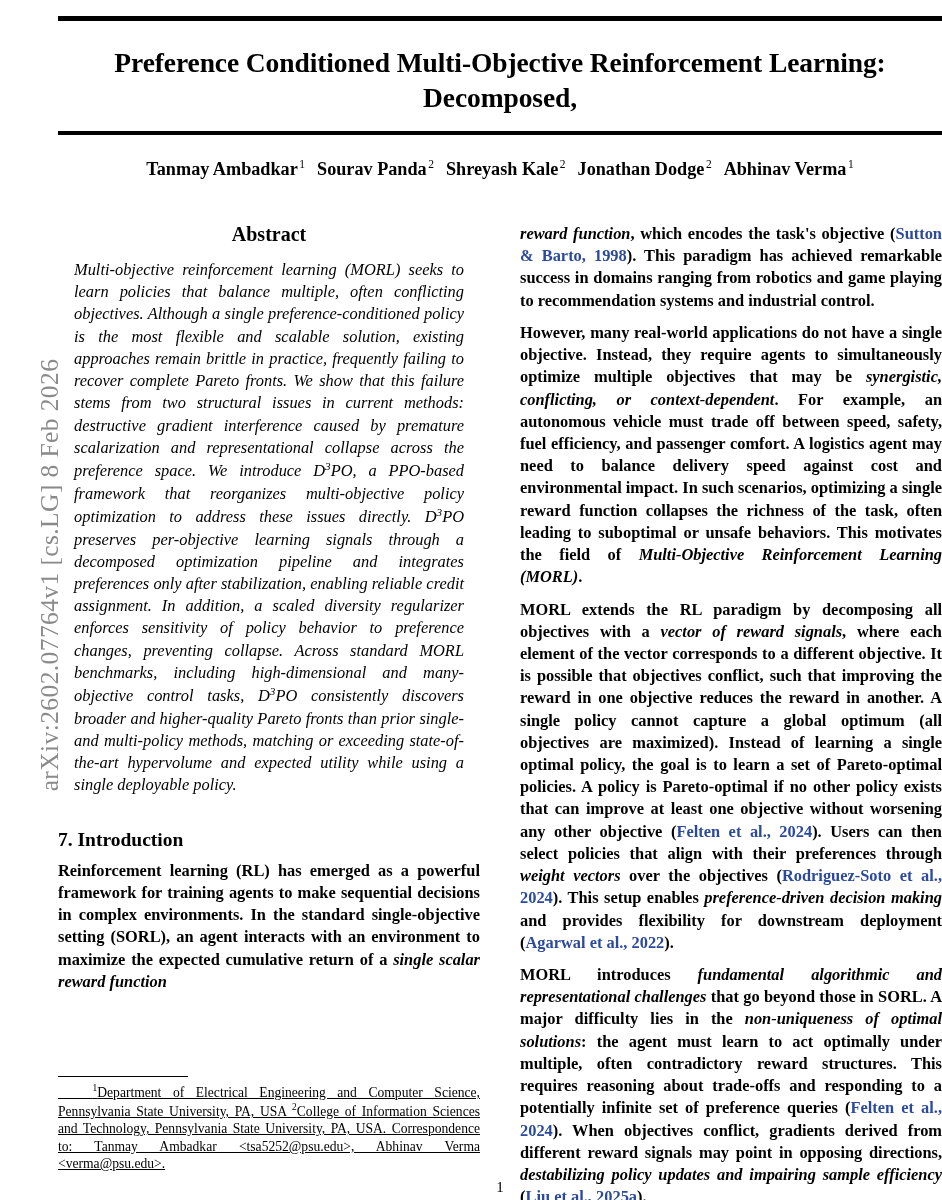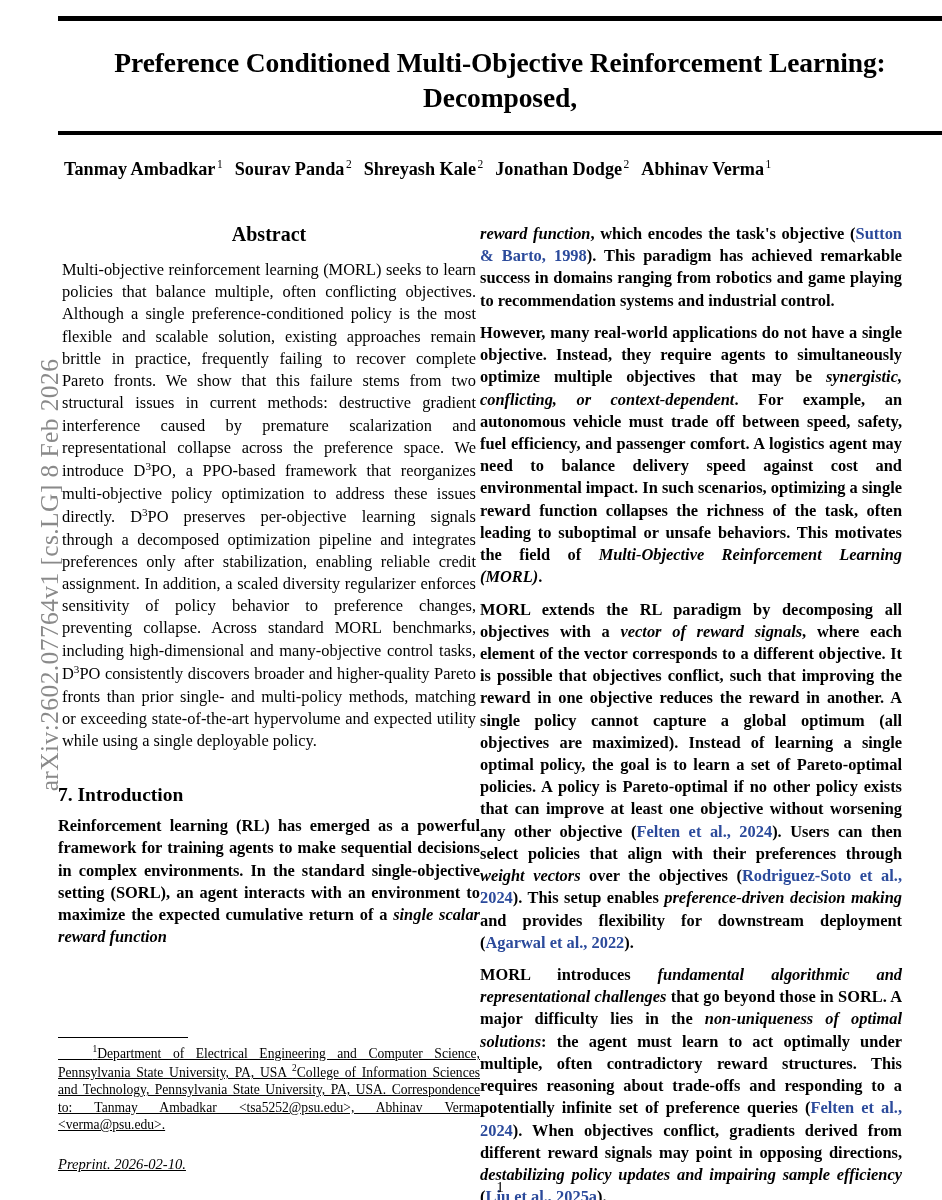--- a/index.html
+++ b/index.html
@@ -69,36 +69,37 @@
     text-align: center;
     font-size: 27.5px;
     font-weight: bold;
     line-height: 1.28;
     letter-spacing: -0.1px;
   }
 
   
   #authors {
     margin: 22px 0 8px 0;
-    text-align: left;
+    text-align: center;
     font-size: 18.2px;
     font-weight: bold;
     line-height: 1.3;
   }
   #authors .author { white-space: nowrap; margin: 0 6px; }
   #authors sup { font-size: 11.5px; font-weight: normal; vertical-align: super; margin-left: 1.5px; }
 
   
   #columns {
     position: absolute;
     left: 0px;
     top: 212px;
     width: 884px;
     height: 950px;
     display: flex;
+    gap: 40px;
   }
   .column {
     width: 422px;
     position: relative;
   }
 
   .section-head {
     font-size: 19.5px;
     font-weight: bold;
     margin: 22px 0 9px 0;
@@ -119,22 +120,23 @@
     hyphens: auto;
     font-weight: bold;
     -webkit-hyphens: auto;
   }
   p.abstract-text {
     font-size: 16.4px;
     line-height: 1.355;
     text-align: justify;
     hyphens: auto;
     -webkit-hyphens: auto;
-    margin: 0;
+    margin: 12px;
     padding: 0 4px;
+    font-style: italic;
   }
   .cite { color: #2b4a9b; }
   .it { font-style: italic; }
   sup.sup3 { font-size: 0.68em; vertical-align: super; }
 
   
   #footnote-block {
     position: absolute;
     left: 0px;
     bottom: 0px;
@@ -201,21 +203,20 @@
 
       <p class="abstract-text"><span>Multi-objective reinforcement learning (MORL) seeks to learn policies that balance multiple, often conflicting objectives. Although a single preference-conditioned policy is the most flexible and scalable solution, existing approaches remain brittle in practice, frequently failing to recover complete Pareto fronts. We show that this failure stems from two structural issues in current methods: destructive gradient interference caused by premature scalarization and representational collapse across the preference space. We introduce D</span><sup class="sup3">3</sup><span>PO, a PPO-based framework that reorganizes multi-objective policy optimization to address these issues directly. D</span><sup class="sup3">3</sup><span>PO preserves per-objective learning signals through a decomposed optimization pipeline and integrates preferences only after stabilization, enabling reliable credit assignment. In addition, a scaled diversity regularizer enforces sensitivity of policy behavior to preference changes, preventing collapse. Across standard MORL benchmarks, including high-dimensional and many-objective control tasks, D</span><sup class="sup3">3</sup><span>PO consistently discovers broader and higher-quality Pareto fronts than prior single- and multi-policy methods, matching or exceeding state-of-the-art hypervolume and expected utility while using a single deployable policy.</span></p>
 
       <div class="section-head" style="margin-top:32px;">7. Introduction</div>
 
       <p class="body"><span>Reinforcement learning (RL) has emerged as a powerful framework for training agents to make sequential decisions in complex environments. In the standard single-objective setting (SORL), an agent interacts with an environment to maximize the expected cumulative return of a </span><span class="it">single scalar reward function</span></p>
 
       <div id="footnote-block">
         <div class="footnote-rule"></div>
         <p class="footnote-text">&nbsp;&nbsp;&nbsp;<sup>1</sup><span>Department of Electrical Engineering and Computer Science, Pennsylvania State University, PA, USA </span><sup>2</sup><span>College of Information Sciences and Technology, Pennsylvania State University, PA, USA. Correspondence to: Tanmay Ambadkar &lt;tsa5252@psu.edu&gt;, Abhinav Verma &lt;verma@psu.edu&gt;.</span></p>
-        <p class="preprint">Preprint. 2026-02-10.</p>
       </div>
     </div>
 
     <div class="column">
 
       <p class="body"><span class="it">reward function</span><span>, which encodes the task's objective (</span><span class="cite">Sutton &amp; Barto, 1998</span><span>). This paradigm has achieved remarkable success in domains ranging from robotics and game playing to recommendation systems and industrial control.</span></p>
 
       <p class="body"><span>However, many real-world applications do not have a single objective. Instead, they require agents to simultaneously optimize multiple objectives that may be </span><span class="it">synergistic, conflicting, or context-dependent</span><span>. For example, an autonomous vehicle must trade off between speed, safety, fuel efficiency, and passenger comfort. A logistics agent may need to balance delivery speed against cost and environmental impact. In such scenarios, optimizing a single reward function collapses the richness of the task, often leading to suboptimal or unsafe behaviors. This motivates the field of </span><span class="it">Multi-Objective Reinforcement Learning (MORL)</span><span>.</span></p>
 
       <p class="body"><span>MORL extends the RL paradigm by decomposing all objectives with a </span><span class="it">vector of reward signals</span><span>, where each element of the vector corresponds to a different objective. It is possible that objectives conflict, such that improving the reward in one objective reduces the reward in another. A single policy cannot capture a global optimum (all objectives are maximized). Instead of learning a single optimal policy, the goal is to learn a set of Pareto-optimal policies. A policy is Pareto-optimal if no other policy exists that can improve at least one objective without worsening any other objective (</span><span class="cite">Felten et al., 2024</span><span>). Users can then select policies that align with their preferences through </span><span class="it">weight vectors</span><span> over the objectives (</span><span class="cite">Rodriguez-Soto et al., 2024</span><span>). This setup enables </span><span class="it">preference-driven decision making</span><span> and provides flexibility for downstream deployment (</span><span class="cite">Agarwal et al., 2022</span><span>).</span></p>

